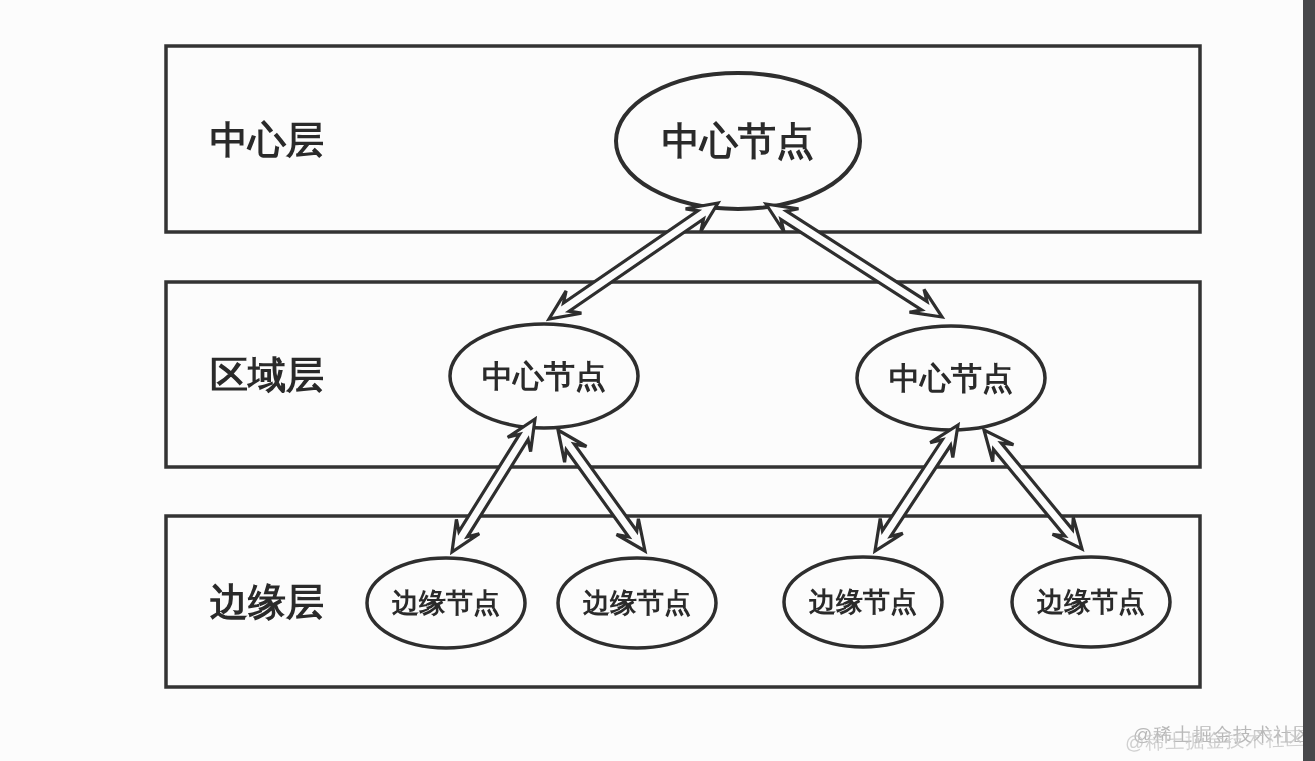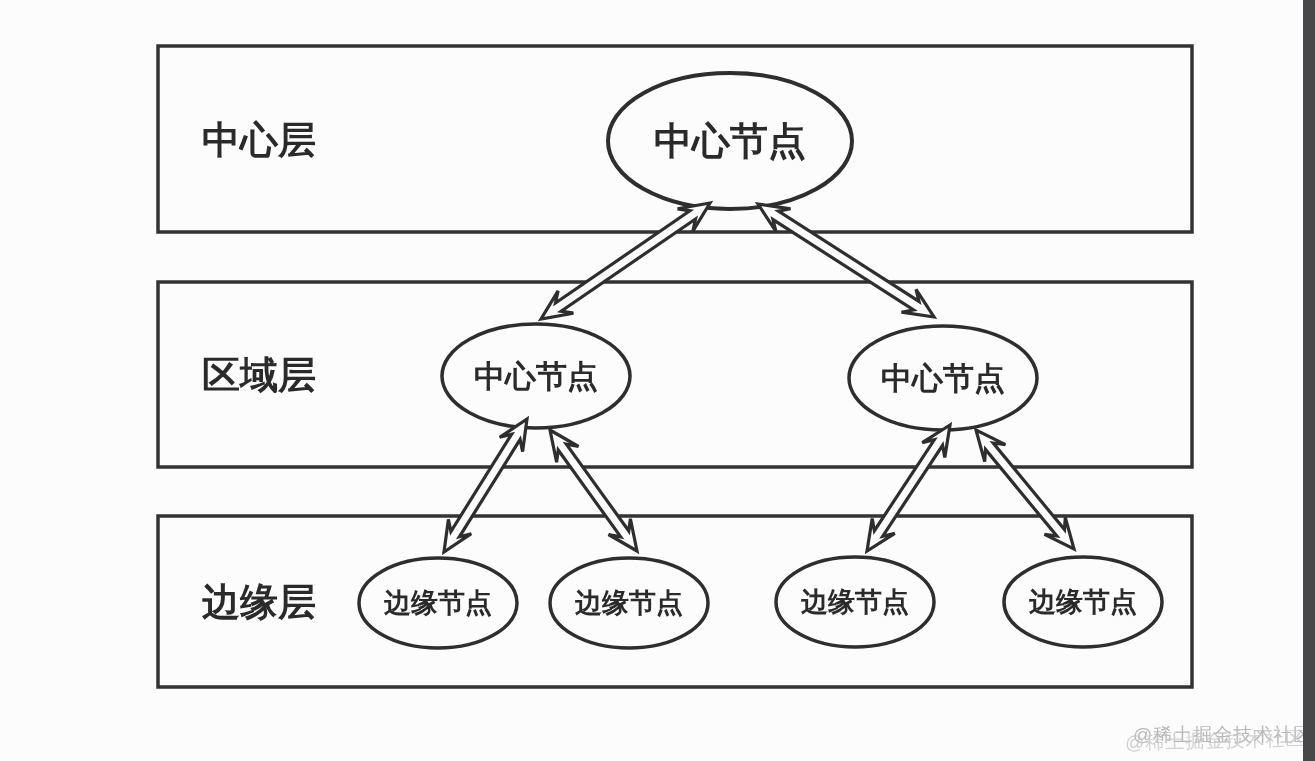--- a/index.html
+++ b/index.html
@@ -1,21 +1,21 @@
 <!DOCTYPE html>
 <html><head>
 <meta charset="utf-8">
 <style>
   html,body{margin:0;padding:0;}
   body{
     width:1315px;height:761px;overflow:hidden;position:relative;
     background:#fcfcfc;
     font-family:"Liberation Sans","DejaVu Sans",sans-serif;
   }
-  #stage{position:absolute;left:0;top:0;width:1083px;height:761px;}
+  #stage{position:absolute;left:8px;top:0;width:1083px;height:761px;}
   svg text{user-select:none;}
   .watermark{
     position:absolute;
     font-size:19px;
     letter-spacing:1px;
     white-space:nowrap;
     pointer-events:none;
   }
   .wm1{left:1133px;top:722px;color:#adadad;opacity:.85;}
   .wm2{left:1125px;top:728px;color:#c6c6c6;opacity:.8;transform:rotate(-1.5deg);}

